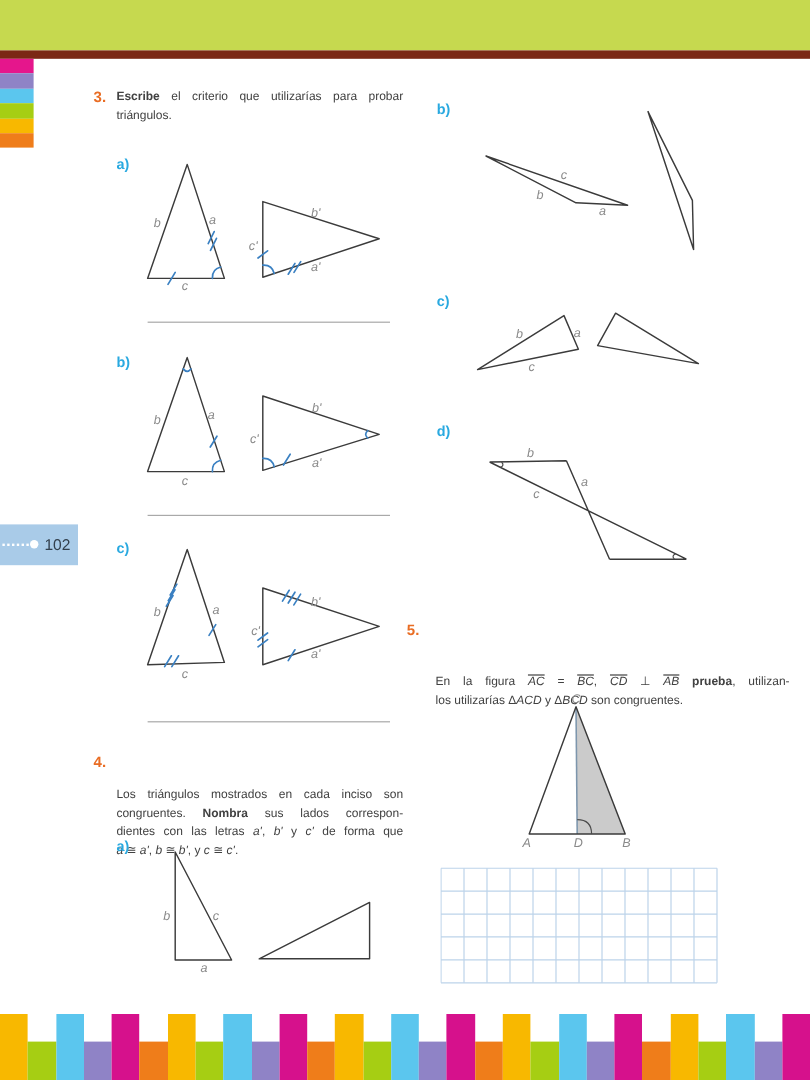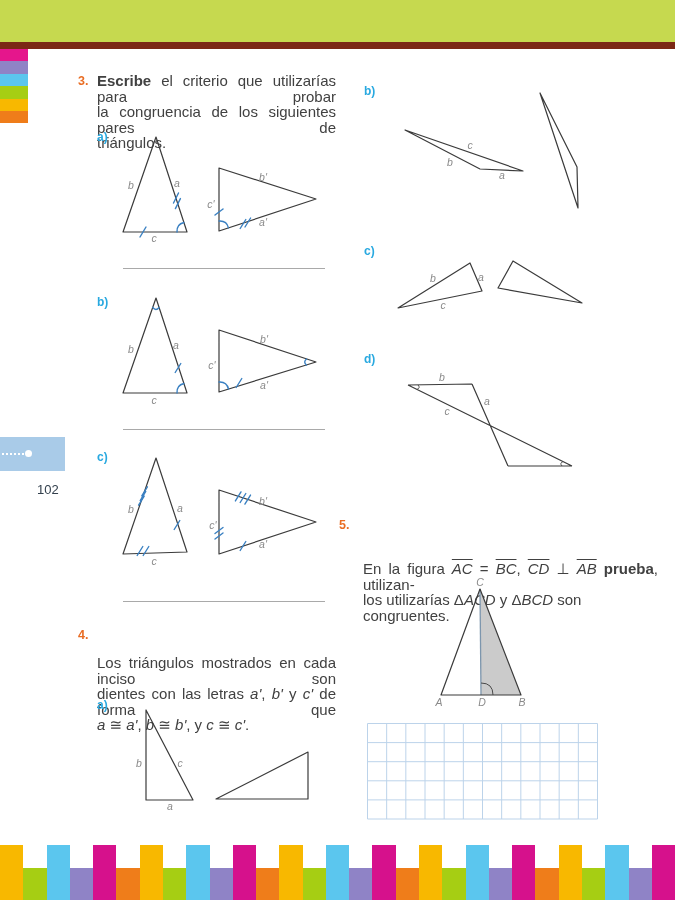--- a/index.html
+++ b/index.html
@@ -9,24 +9,24 @@
     overflow:hidden; font-family:"Liberation Sans", sans-serif; color:#414141;
   }
   .abs { position:absolute; }
   .header-green { left:0; top:0; width:675px; height:42px; background:#c6d94f; }
   .header-maroon { left:0; top:42px; width:675px; height:7px; background:#7b2815; }
   .side-tabs { left:0; top:49px; width:28px; }
   .side-tab { width:28px; height:12.4px; }
   .page-tab { left:0; top:437px; width:65px; height:34px; background:#a9cbe8; }
   .dotline { left:2px; top:16px; width:22px; border-top:2px dotted #ffffff; }
   .dot { left:25px; top:13px; width:7px; height:7px; border-radius:50%; background:#ffffff; }
-  .pagenum { left:37px; top:9px; font-size:13px; color:#33404d;margin-top:36px; }
+  .pagenum { left:37px; top:9px; font-size:13px; color:#33404d; }
   .num { font-weight:bold; color:#e96d24; font-size:12.5px; }
   .inciso { font-weight:bold; color:#29a9e0; font-size:12px; }
-  .para { font-size:15px; line-height:15.5px; color:#414141; }
+  .para { font-size:10px; line-height:15.5px; color:#414141; }
   .para .jl { text-align:justify; text-align-last:justify; }
   .ansline { border-top:1px solid #a9a9a9; height:0; }
   .fig text { font-family:"Liberation Sans", sans-serif; font-style:italic; font-size:10.5px; fill:#8a8a8a; text-anchor:middle; }
   .fig .tri { fill:none; stroke:#3b3b3b; stroke-width:1.2; stroke-linejoin:round; }
   .fig .mark { fill:none; stroke:#3a80c2; stroke-width:1.4; stroke-linecap:round; }
   .fig .thin { fill:none; stroke:#4a4a4a; stroke-width:1; }
   .fig .shade { fill:#cbcbcb; stroke:none; }
   .fig .midline { stroke:#7d96ad; stroke-width:1.3; }
   .gridsvg line { stroke:#bcd3ea; stroke-width:1; }
   .blk { position:absolute; bottom:0; }
@@ -51,21 +51,20 @@
 
   <div class="abs page-tab">
     <div class="abs dotline"></div>
     <div class="abs dot"></div>
     <div class="abs pagenum">102</div>
   </div>
 
   <div class="abs num" style="left:78px;top:74px;">3.</div>
   <div class="abs para" style="left:97px;top:73px;width:239px;">
       <div class="jl"><span style="font-weight: bold;">Escribe</span><span> el criterio que utilizarías para probar</span></div>
-      <div class="jl"><span>la congruencia de los siguientes pares de</span></div>
       <div class=""><span>triángulos.</span></div>
     </div>
 
   <div class="abs inciso" style="left:97px;top:130px;">a)</div>
   <svg class="abs fig" style="left:110px;top:125px;" width="220" height="120" viewBox="0 0 220 120">
     <polygon class="tri" points="46,12 13,107 77,107"></polygon>
     <path class="mark" d="M 30 112 L 36 102"></path>
     <path class="mark" d="M 63.5 78 L 68.5 68 M 65.4 83.6 L 70.4 73.6"></path>
     <path class="mark" d="M 67 107 Q 66.5 99.3 73.9 97.5"></path>
     <text x="21" y="64">b</text>
@@ -115,20 +114,21 @@
     <path class="mark" d="M 130.2 100.5 L 135.8 91.5"></path>
     <text x="153" y="55">b'</text>
     <text x="103" y="79">c'</text>
     <text x="153" y="98">a'</text>
   </svg>
   <div class="abs ansline" style="left:123px;top:601px;width:202px;"></div>
 
   <div class="abs num" style="left:78px;top:628px;">4.</div>
   <div class="abs para" style="left:97px;top:627px;width:239px;margin-top:28px;">
       <div class="jl"><span>Los triángulos mostrados en cada inciso son</span></div>
+      <div class="jl"><span>congruentes. </span><span style="font-weight: bold;">Nombra</span><span> sus lados correspon-</span></div>
       <div class="jl"><span>dientes con las letras </span><span style="font-style: italic;">a'</span><span>, </span><span style="font-style: italic;">b'</span><span> y </span><span style="font-style: italic;">c'</span><span> de forma que</span></div>
       <div class=""><span style="font-style: italic;">a</span><span> ≅ </span><span style="font-style: italic;">a'</span><span>, </span><span style="font-style: italic;">b</span><span> ≅ </span><span style="font-style: italic;">b'</span><span>, y </span><span style="font-style: italic;">c</span><span> ≅ </span><span style="font-style: italic;">c'</span><span>.</span></div>
     </div>
   <div class="abs inciso" style="left:97px;top:698px;">a)</div>
   <svg class="abs fig" style="left:110px;top:700px;" width="230" height="112" viewBox="0 0 230 112">
     <polygon class="tri" points="36,10 36,100 83,100"></polygon>
     <text x="29" y="67">b</text>
     <text x="70" y="67">c</text>
     <text x="60" y="110">a</text>
     <polygon class="tri" points="106,99 198,99 198,52"></polygon>

